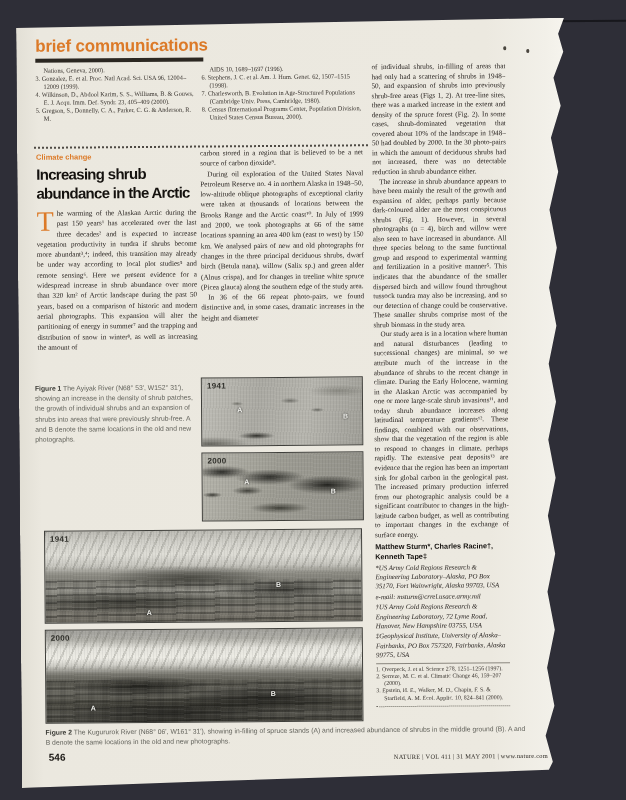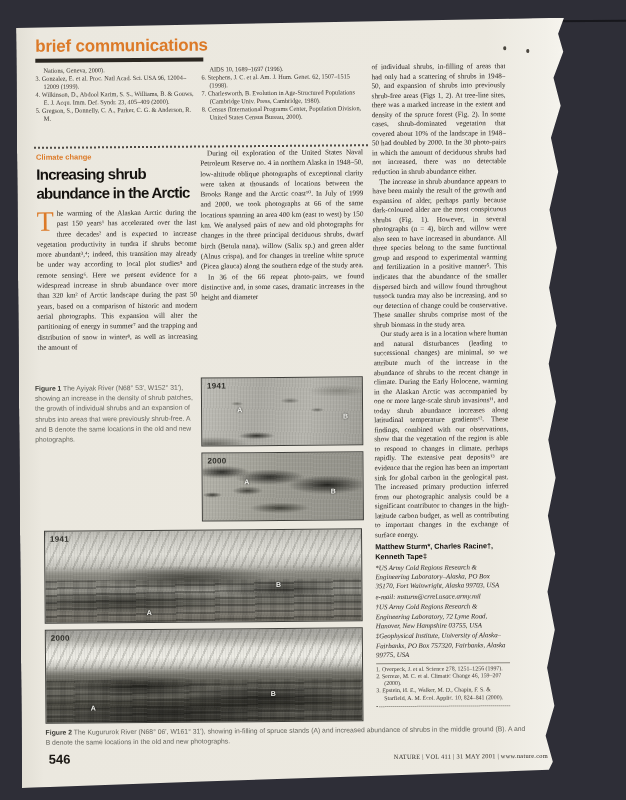--- a/index.html
+++ b/index.html
@@ -100,21 +100,21 @@
     background:repeating-linear-gradient(179deg,rgba(15,15,12,0.3) 0 2px,transparent 2px 7px),
                repeating-linear-gradient(90deg,rgba(0,0,0,0.08) 0 6px,transparent 6px 14px);}
   
   .caption{font-family:"Liberation Sans","DejaVu Sans",sans-serif;font-size:6.8px;
     line-height:10.2px;color:#63635c;margin:0;text-align:left;}
   .cap-label{font-weight:bold;color:#3c3c37;}
   .fig1-caption{position:absolute;left:16px;top:362px;width:162px;}
   .fig2-caption{position:absolute;left:24px;top:706px;width:480px;line-height:9.8px;}
   
   .page-number{position:absolute;left:27px;top:730px;font-family:"Liberation Sans","DejaVu Sans",sans-serif;
-    font-weight:bold;font-size:13px;color:#1c1915;}
+    font-weight:bold;font-size:10px;color:#1c1915;}
   .journal-footer{position:absolute;left:372px;top:734px;font-size:6.4px;letter-spacing:0.25px;color:#2e2a25;white-space:nowrap;}
 </style>
 </head>
 <body>
 
 <div class="backdrop-line"></div>
 
 <div class="page">
 
   <h1 class="banner">brief communications</h1>
@@ -139,20 +139,21 @@
 
   <div class="col col1">
     <div class="kicker">Climate change</div>
     <h2 class="title">Increasing shrub abundance in the Arctic</h2>
     <p class="body-p"><span class="dropcap">T</span><span>he warming of the Alaskan Arctic during the past 150 years¹ has accelerated over the last three decades² and is expected to increase vegetation productivity in tundra if shrubs become more abundant³,⁴; indeed, this transition may already be under way according to local plot studies⁵ and remote sensing⁶. Here we present evidence for a widespread increase in shrub abundance over more than 320 km² of Arctic landscape during the past 50 years, based on a comparison of historic and modern aerial photographs. This expansion will alter the partitioning of energy in summer⁷ and the trapping and distribution of snow in winter⁸, as well as increasing the amount of</span></p>
   </div>
 
   <p class="caption fig1-caption"><span class="cap-label">Figure 1</span> <span>The Ayiyak River (N68° 53', W152° 31'), showing an increase in the density of shrub patches, the growth of individual shrubs and an expansion of shrubs into areas that were previously shrub-free. A and B denote the same locations in the old and new photographs.</span></p>
 
   <div class="col col2">
+    <p class="body-p">carbon stored in a region that is believed to be a net source of carbon dioxide⁹.</p>
     <p class="body-p ind">During oil exploration of the United States Naval Petroleum Reserve no. 4 in northern Alaska in 1948–50, low-altitude oblique photographs of exceptional clarity were taken at thousands of locations between the Brooks Range and the Arctic coast¹⁰. In July of 1999 and 2000, we took photographs at 66 of the same locations spanning an area 400 km (east to west) by 150 km. We analysed pairs of new and old photographs for changes in the three principal deciduous shrubs, dwarf birch (Betula nana), willow (Salix sp.) and green alder (Alnus crispa), and for changes in treeline white spruce (Picea glauca) along the southern edge of the study area.</p>
     <p class="body-p ind">In 36 of the 66 repeat photo-pairs, we found distinctive and, in some cases, dramatic increases in the height and diameter</p>
   </div>
 
   <div class="fig1-photos">
     <div class="photo f1p p1949">
       <div class="tex"></div>
       <span class="yr">1941</span>
       <span class="mk" style="left:22%;top:42%;">A</span>
       <span class="mk" style="left:88%;top:52%;">B</span>

